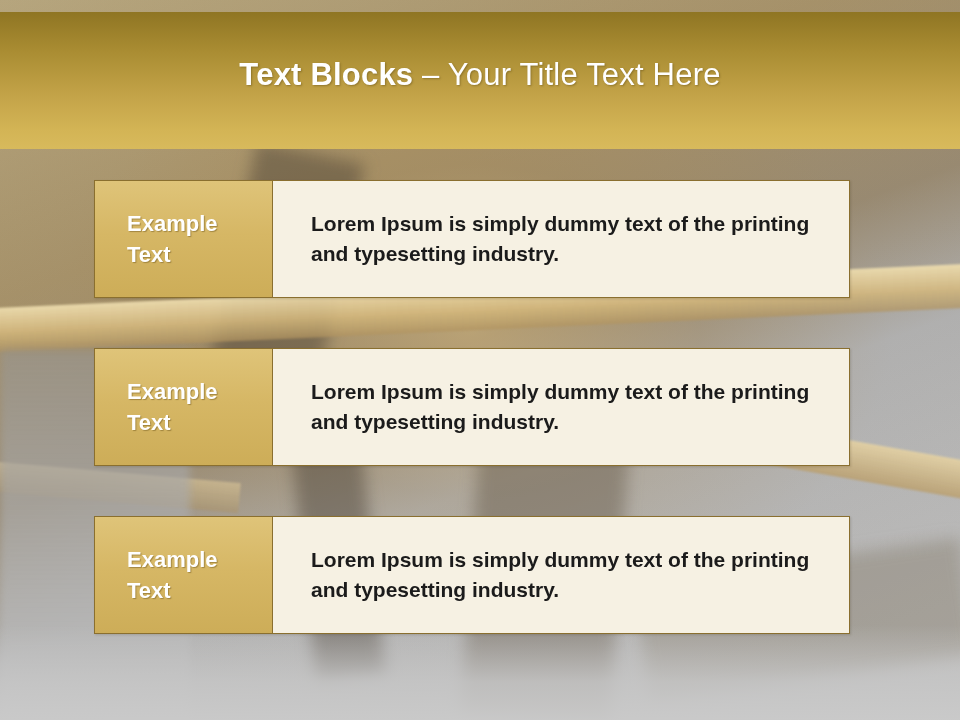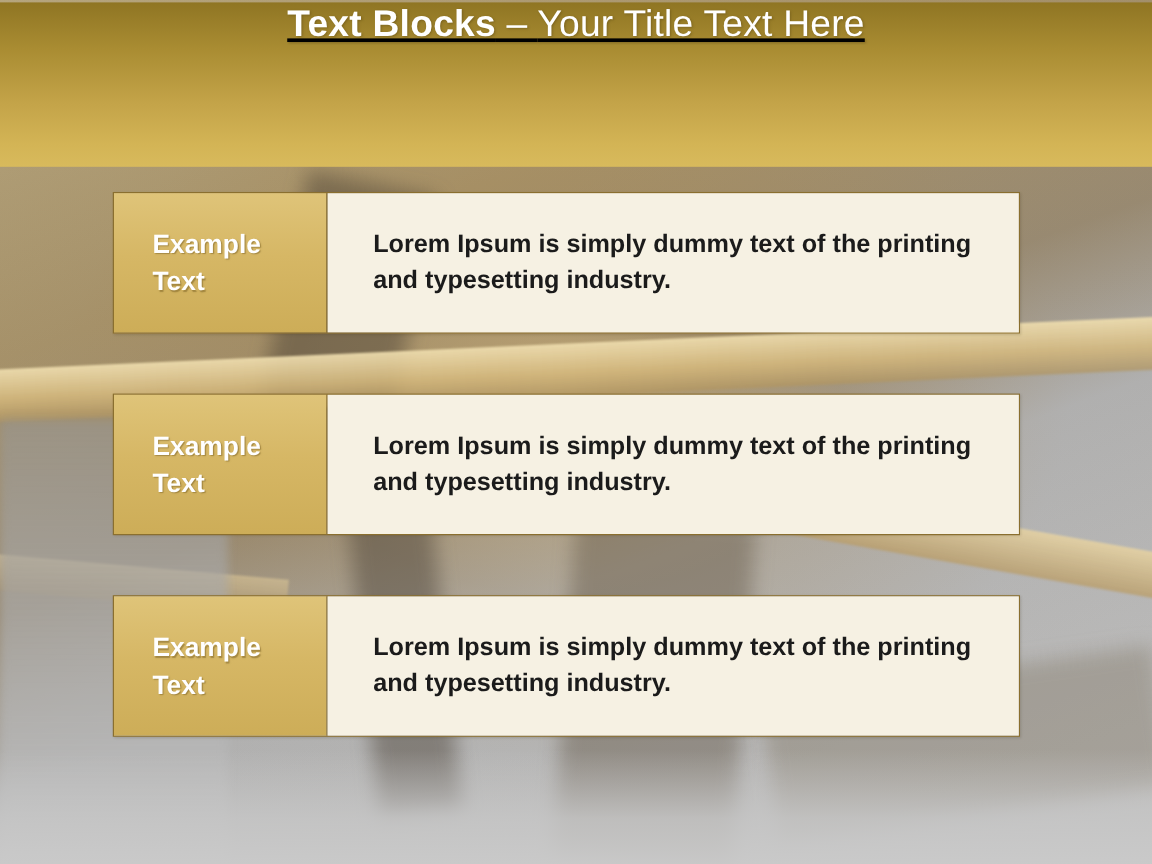--- a/index.html
+++ b/index.html
@@ -68,45 +68,45 @@
   }
   .bg-bottom-grey {
     position: absolute;
     left: 0; bottom: 0; width: 960px; height: 95px;
     background: linear-gradient(180deg, rgba(196,196,196,0.0) 0%, rgba(198,198,198,0.85) 60%, rgba(202,202,202,0.95) 100%);
   }
 
   
   .header {
     position: absolute;
-    left: 0; top: 2px;
+    left: 0; top: 12px;
     width: 960px;
     height: 137px;
     background: linear-gradient(180deg, #8f7523 0%, #a98c32 28%, #c4a449 62%, #d3b455 86%, #d8ba5c 100%);
     display: flex;
+    align-items: center;
     justify-content: center;
     box-sizing: border-box;
     padding-bottom: 12px;
-    text-decoration: underline;
   }
   .title {
     font-size: 31px;
     color: #ffffff;
     letter-spacing: 0.2px;
     text-shadow: 1px 1px 2px rgba(90,70,20,0.45);
     white-space: nowrap;
   }
   .title .strong { font-weight: bold; }
   .title .light { font-weight: normal; }
 
   
   .blocks {
     position: absolute;
     left: 94px;
-    top: 160px;
+    top: 180px;
     width: 756px;
   }
   .block {
     display: flex;
     border: 1px solid #8a6f2f;
     box-sizing: border-box;
     height: 118px;
     margin-bottom: 50px;
     box-shadow: 1px 1px 2px rgba(60,50,20,0.18);
   }

